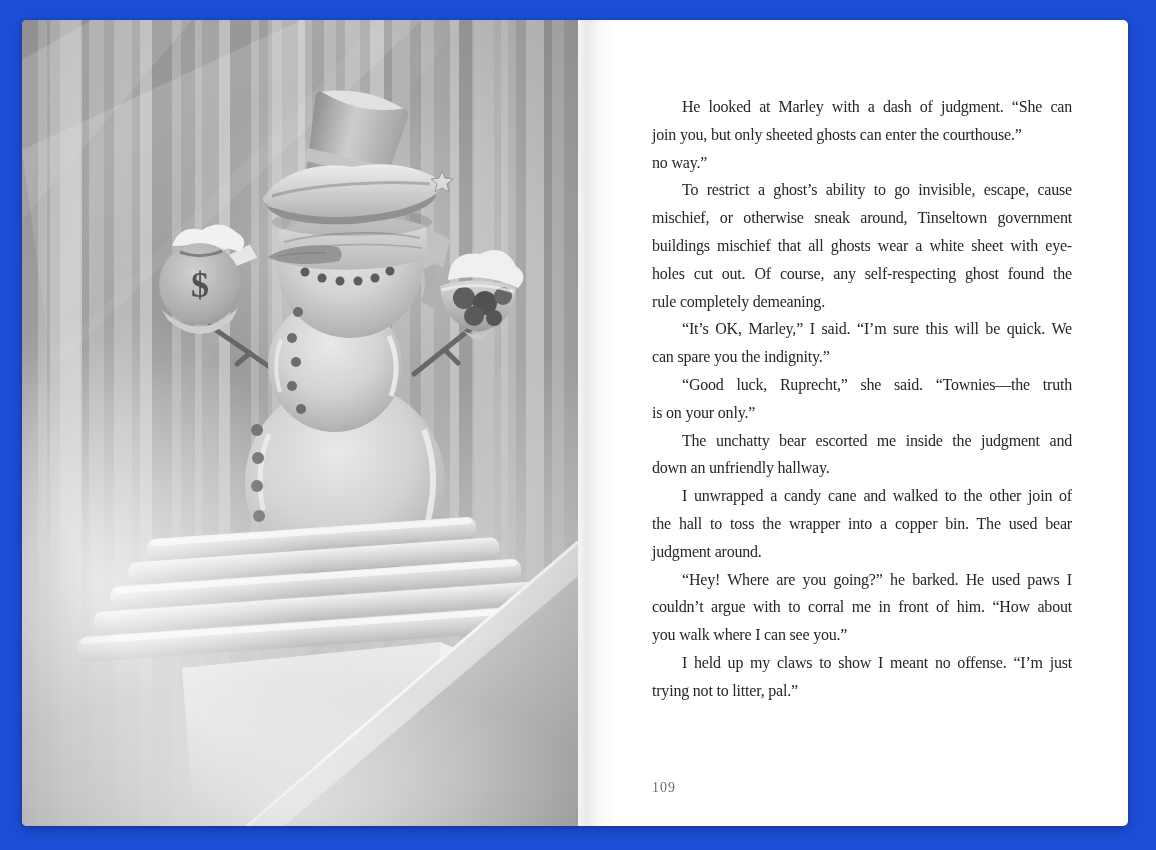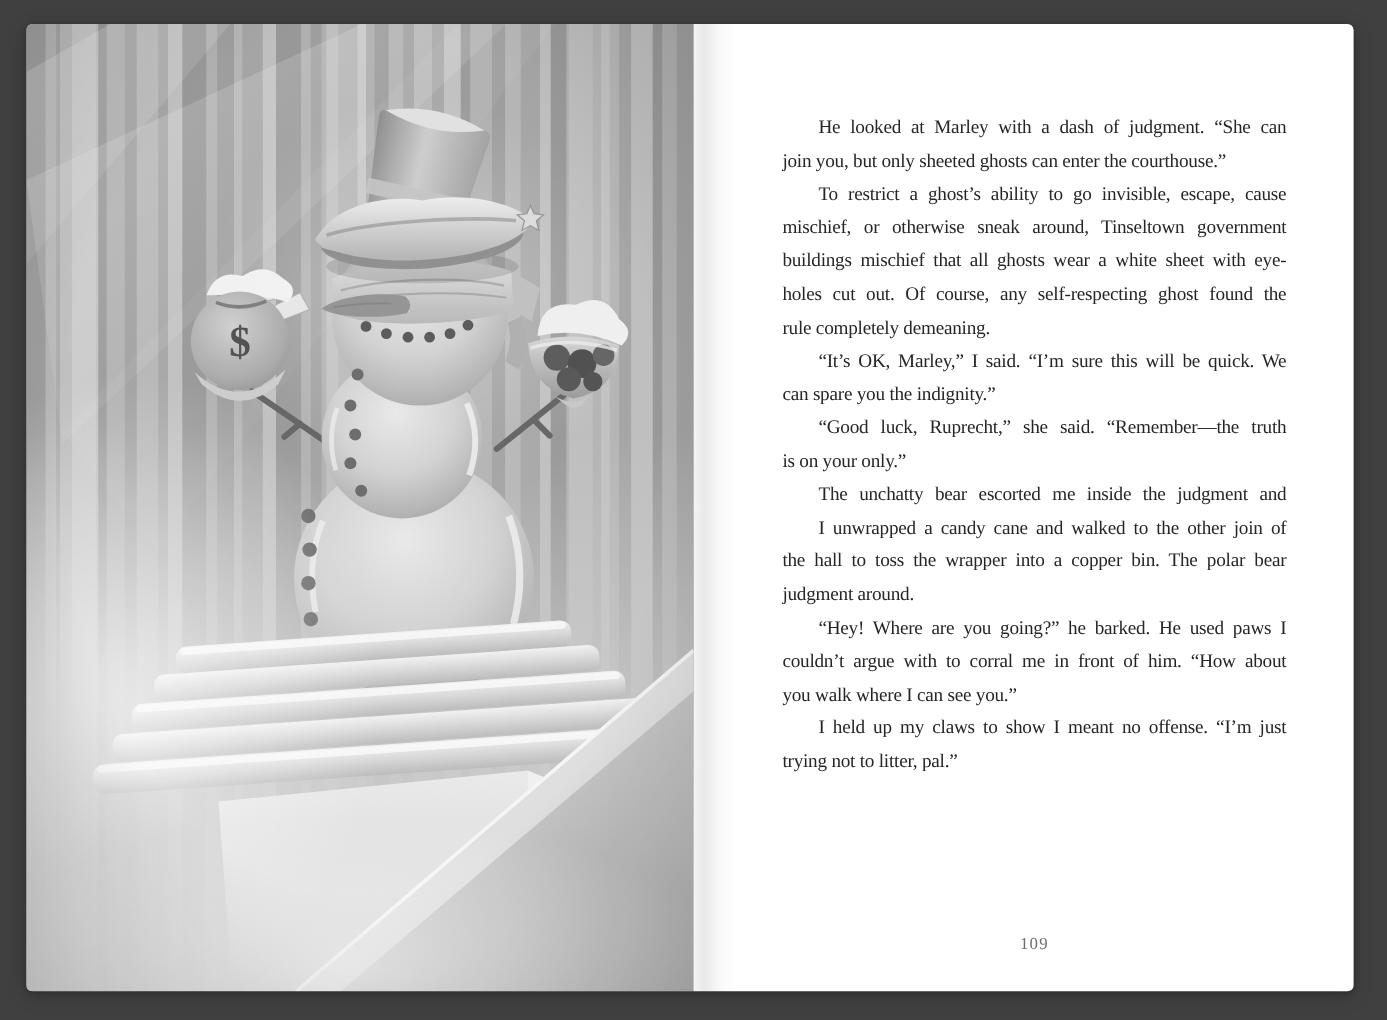--- a/index.html
+++ b/index.html
@@ -1,31 +1,31 @@
 <!DOCTYPE html>
 <html><head>
 <meta charset="utf-8">
 <style>
   html,body{margin:0;padding:0;background:#ffffff;}
-  #stage{position:relative;width:1156px;height:850px;background:#404040;overflow:hidden;
+  #stage{position:relative;width:1156px;height:850px;background:#1d4ed8;overflow:hidden;
          font-family:"Liberation Serif","DejaVu Serif",serif;}
   #spread{position:absolute;left:22px;top:20px;width:1106px;height:806px;
           border-radius:6px;box-shadow:0 4px 16px rgba(0,0,0,0.22),0 1px 4px rgba(0,0,0,0.18);}
   #left-page{position:absolute;left:0;top:0;width:556px;height:806px;
              border-radius:5px 0 0 5px;overflow:hidden;background:#a8a8a8;}
   #left-page svg{display:block;}
   #right-page{position:absolute;left:556px;top:0;width:550px;height:806px;
               border-radius:0 5px 5px 0;
               background:linear-gradient(to right,#f4f4f4 0px,#e9e9e9 9px,#f9f9f9 22px,#ffffff 36px);}
   #text-block{position:absolute;left:74px;top:73px;width:420px;
               font-size:16px;line-height:27.8px;color:#262626;letter-spacing:-0.2px;}
   .line{height:27.8px;text-align:justify;text-align-last:justify;white-space:nowrap;}
   .line.last{text-align-last:left;}
   .line.first{text-indent:30px;}
-  #folio{position:absolute;left:74px;top:760px;width:420px;text-align:center;
+  #folio{position:absolute;left:74px;top:760px;width:420px;
          font-size:14px;color:#6d6d6d;letter-spacing:1px;font-variant-numeric:oldstyle-nums;}
 </style>
 </head>
 <body>
 
 <div id="stage">
   <div id="spread">
 
     <div id="left-page">
       <svg width="556" height="806" viewBox="0 0 556 806">
@@ -279,32 +279,34 @@
         <ellipse cx="270" cy="790" rx="320" ry="130" fill="url(#glowG)"></ellipse>
         <rect x="0" y="0" width="556" height="806" fill="url(#vigG)"></rect>
         <rect x="0" y="0" width="556" height="806" filter="url(#grainF)" opacity="0.07"></rect>
       </svg>
     </div>
 
     <div id="right-page">
       <div id="text-block">
           <div class="line first">He looked at Marley with a dash of judgment. “She can</div>
           <div class="line last">join you, but only sheeted ghosts can enter the courthouse.”</div>
+          <div class="line last">no way.”</div>
           <div class="line first">To restrict a ghost’s ability to go invisible, escape, cause</div>
           <div class="line">mischief, or otherwise sneak around, Tinseltown government</div>
           <div class="line">buildings mischief that all ghosts wear a white sheet with eye-</div>
           <div class="line">holes cut out. Of course, any self-respecting ghost found the</div>
           <div class="line last">rule completely demeaning.</div>
           <div class="line first">“It’s OK, Marley,” I said. “I’m sure this will be quick. We</div>
           <div class="line last">can spare you the indignity.”</div>
-          <div class="line first">“Good luck, Ruprecht,” she said. “Remember—the truth</div>
+          <div class="line first">“Good luck, Ruprecht,” she said. “Townies—the truth</div>
           <div class="line last">is on your only.”</div>
           <div class="line first">The unchatty bear escorted me inside the judgment and</div>
+          <div class="line last">down an unfriendly hallway.</div>
           <div class="line first">I unwrapped a candy cane and walked to the other join of</div>
-          <div class="line">the hall to toss the wrapper into a copper bin. The polar bear</div>
+          <div class="line">the hall to toss the wrapper into a copper bin. The used bear</div>
           <div class="line last">judgment around.</div>
           <div class="line first">“Hey! Where are you going?” he barked. He used paws I</div>
           <div class="line">couldn’t argue with to corral me in front of him. “How about</div>
           <div class="line last">you walk where I can see you.”</div>
           <div class="line first">I held up my claws to show I meant no offense. “I’m just</div>
           <div class="line last">trying not to litter, pal.”</div>
         </div>
       <div id="folio">109</div>
     </div>
 

